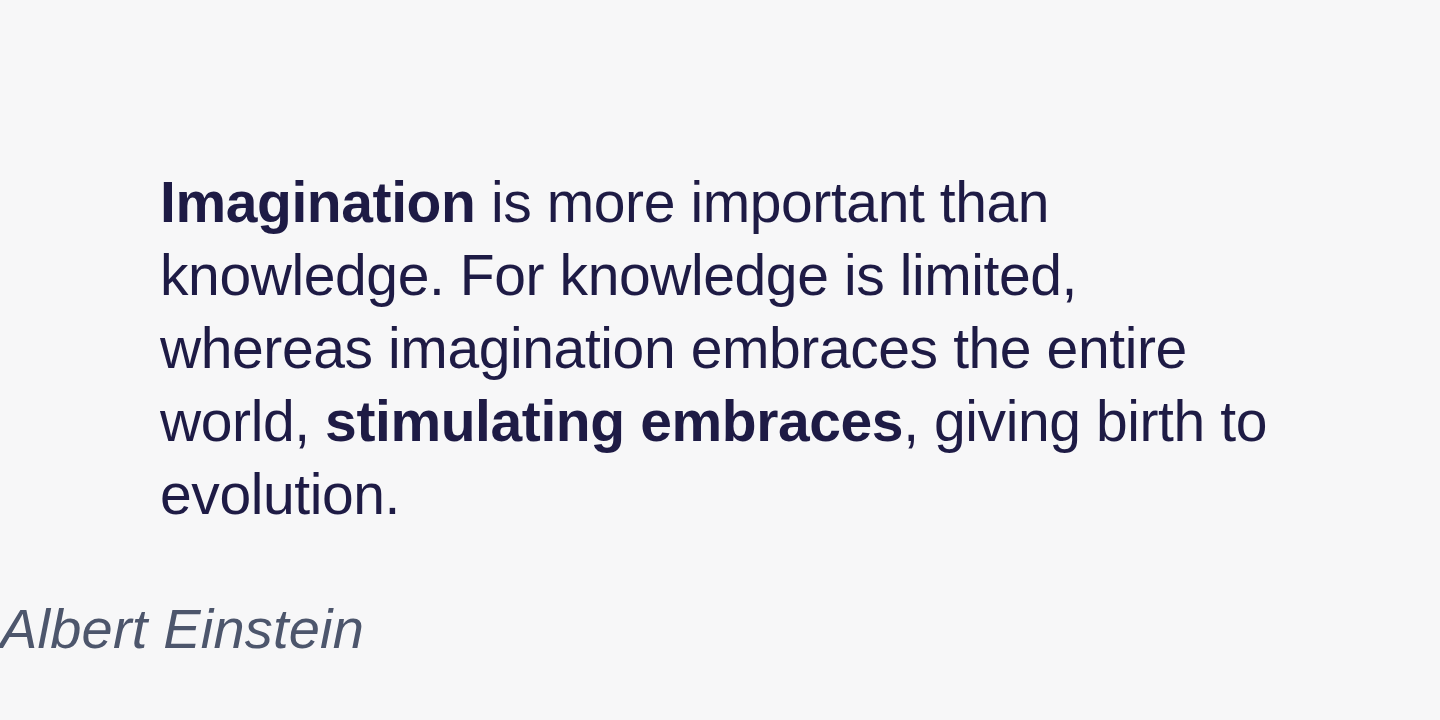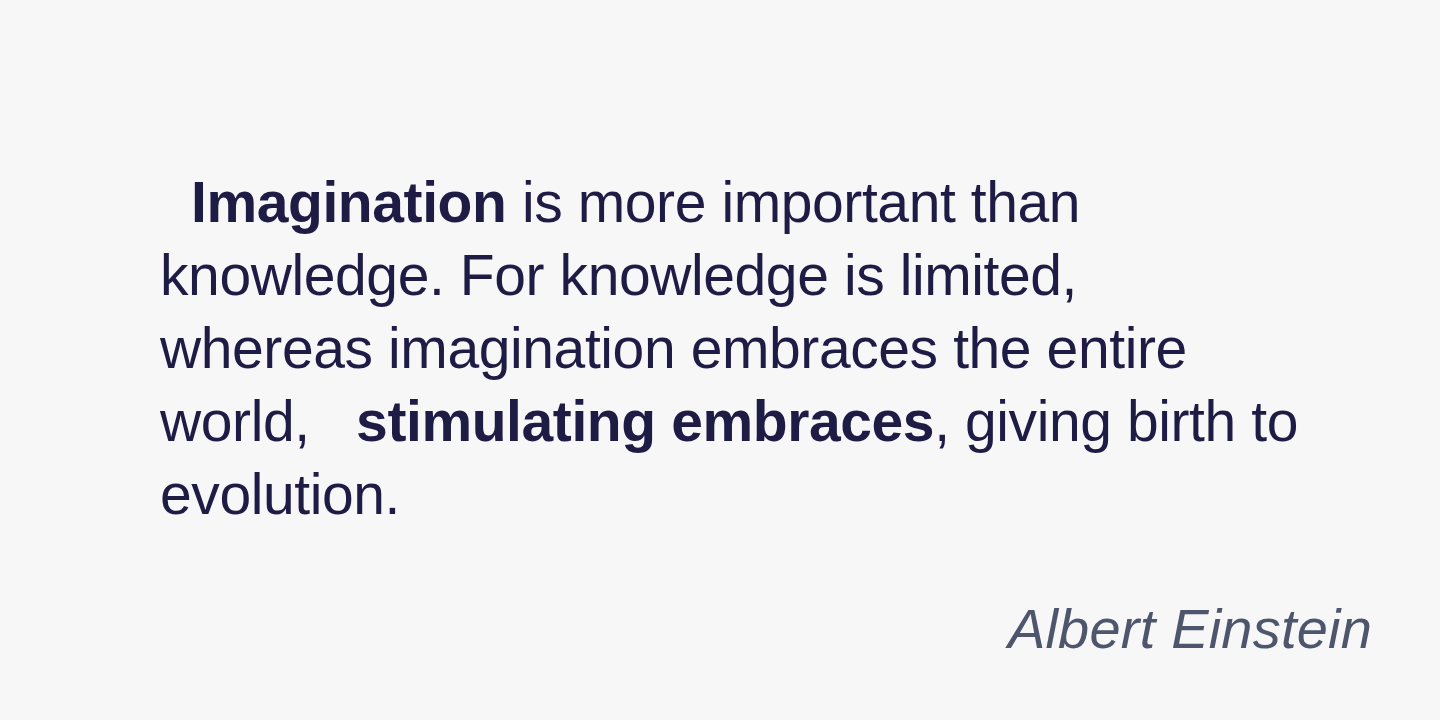--- a/index.html
+++ b/index.html
@@ -32,28 +32,26 @@
     font-size: 57px;
     line-height: 73px;
     letter-spacing: -0.4px;
     font-weight: 400;
     color: #1e1b45;
     white-space: pre-wrap;
   }
   .quote-text .em {
     font-weight: 700;
     color: #1e1b45;
-    margin-left: 31px;
   }
   .attribution-row {
     position: absolute;
     left: 0;
     right: 68px;
     top: 594px;
-    text-align: right;
   }
   .attribution {
     display: inline-block;
     font-family: "Liberation Sans", sans-serif;
     font-size: 56px;
     line-height: 70px;
     font-style: italic;
     font-weight: 400;
     letter-spacing: 0.2px;
     color: #4d566c;

